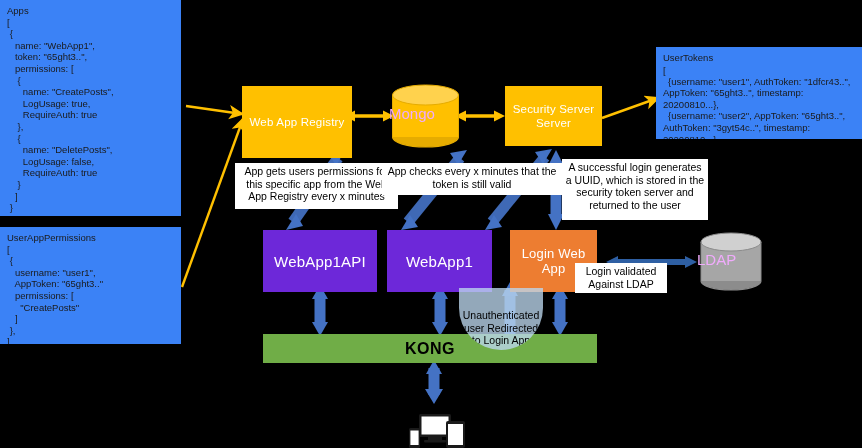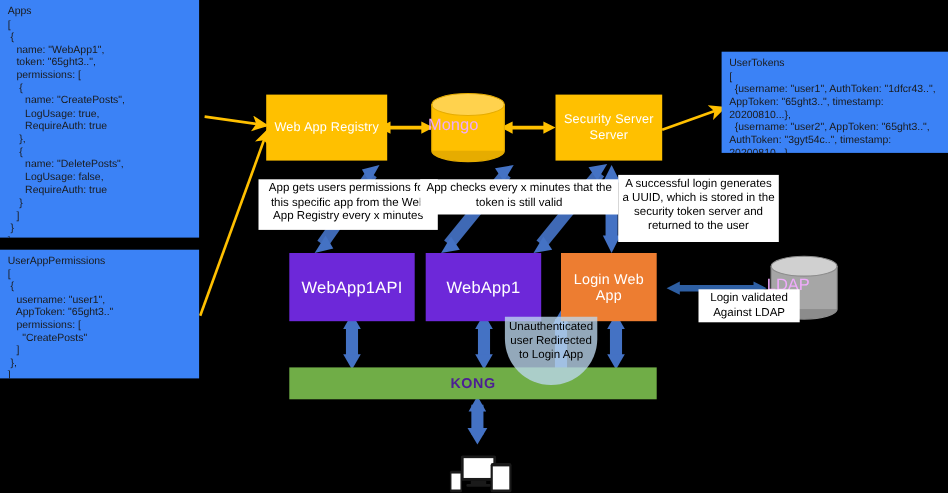--- a/index.html
+++ b/index.html
@@ -62,23 +62,23 @@
   .orangebox {
     background: #ED7D31;
     color: #FFFFFF;
     display: flex; align-items: center; justify-content: center;
     text-align: center;
     font-size: 13px;
     letter-spacing: .2px;
   }
   .greenbar {
     background: #70AD47;
-    color: #4c1d95;
+    color: #000000;
     display: flex; align-items: center; justify-content: center;
-    font-size: 13px;
+    font-size: 16px;
     font-weight: bold;
     letter-spacing: .5px;
   }
 
   
   .callout {
     background: #FFFFFF;
     color: #000000;
     font-size: 10.5px;
     line-height: 12.6px;
@@ -88,21 +88,21 @@
   }
 
   
   .ovalcallout {
     background: rgba(189,215,238,0.78);
     border-radius: 0 0 60px 60px;
     color: #000000;
     font-size: 10.5px;
     line-height: 12.6px;
     text-align: center;
-    padding-top: 3px;
+    padding-top: 21px;
     overflow: hidden;
   }
 
   svg.layer { position: absolute; left: 0; top: 0; overflow: visible; }
 </style>
 </head>
 <body>
 
 <div id="canvas">
 
@@ -227,21 +227,21 @@
 ]</div>
 
   <div class="abs datapanel" style="left:656px; top:47px; width:206px; height:92px; white-space:normal;">
     <span class="panel-title">UserTokens</span>
     <span style="display:block; line-height:11px;">[</span>
     <span style="display:block; text-indent:5px;">{username: "user1", AuthToken: "1dfcr43..", AppToken: "65ght3..", timestamp: 20200810...},</span>
     <span style="display:block; text-indent:5px;">{username: "user2", AppToken: "65ght3..", AuthToken: "3gyt54c..", timestamp: 20200810...}</span>
 
   </div>
 
-  <div class="abs goldbox" style="left:242px; top:86px; width:110px; height:60px;">
+  <div class="abs goldbox" style="left:242px; top:86px; width:110px; height:72px;">
     <span>Web App Registry</span>
   </div>
 
   <div class="abs" style="left:389px; top:82px; width:73px; height:68px;">
     <svg width="73" height="68">
       <ellipse cx="36.5" cy="55" rx="33" ry="10" fill="#E6AC00"></ellipse>
       <rect x="3.5" y="13" width="66" height="42" fill="#FFC000"></rect>
       <ellipse cx="36.5" cy="13" rx="33" ry="10" fill="#FFD24D" stroke="#E6AC00" stroke-width="1"></ellipse>
       <path d="M3.5,13 L3.5,55 M69.5,13 L69.5,55" stroke="#E6AC00" stroke-width="1" fill="none"></path>
       <path d="M3.5,55 A33,10 0 0 0 69.5,55" stroke="#E6AC00" stroke-width="1.2" fill="none"></path>
@@ -276,21 +276,21 @@
     <svg width="68" height="62">
       <ellipse cx="34" cy="50" rx="30" ry="9" fill="#8C8C8C"></ellipse>
       <rect x="4" y="11" width="60" height="39" fill="#A6A6A6"></rect>
       <ellipse cx="34" cy="11" rx="30" ry="9" fill="#D0D0D0" stroke="#8C8C8C" stroke-width="1"></ellipse>
       <path d="M4,11 L4,50 M64,11 L64,50" stroke="#8C8C8C" stroke-width="1" fill="none"></path>
       <path d="M4,50 A30,9 0 0 0 64,50" stroke="#8C8C8C" stroke-width="1.2" fill="none"></path>
     </svg>
     <div class="cyl-label" style="top:20px;">LDAP</div>
   </div>
 
-  <div class="abs callout" style="left:635px; top:263px; width:92px; height:30px;">
+  <div class="abs callout" style="left:575px; top:263px; width:92px; height:30px;">
     <div>Login validated</div>
     <div>Against LDAP</div>
   </div>
 
   <div class="abs greenbar" style="left:263px; top:334px; width:334px; height:29px;">
     <span>KONG</span>
   </div>
 
   <div class="abs ovalcallout" style="left:459px; top:288px; width:84px; height:62px;">Unauthenticated user Redirected to Login App</div>
 

